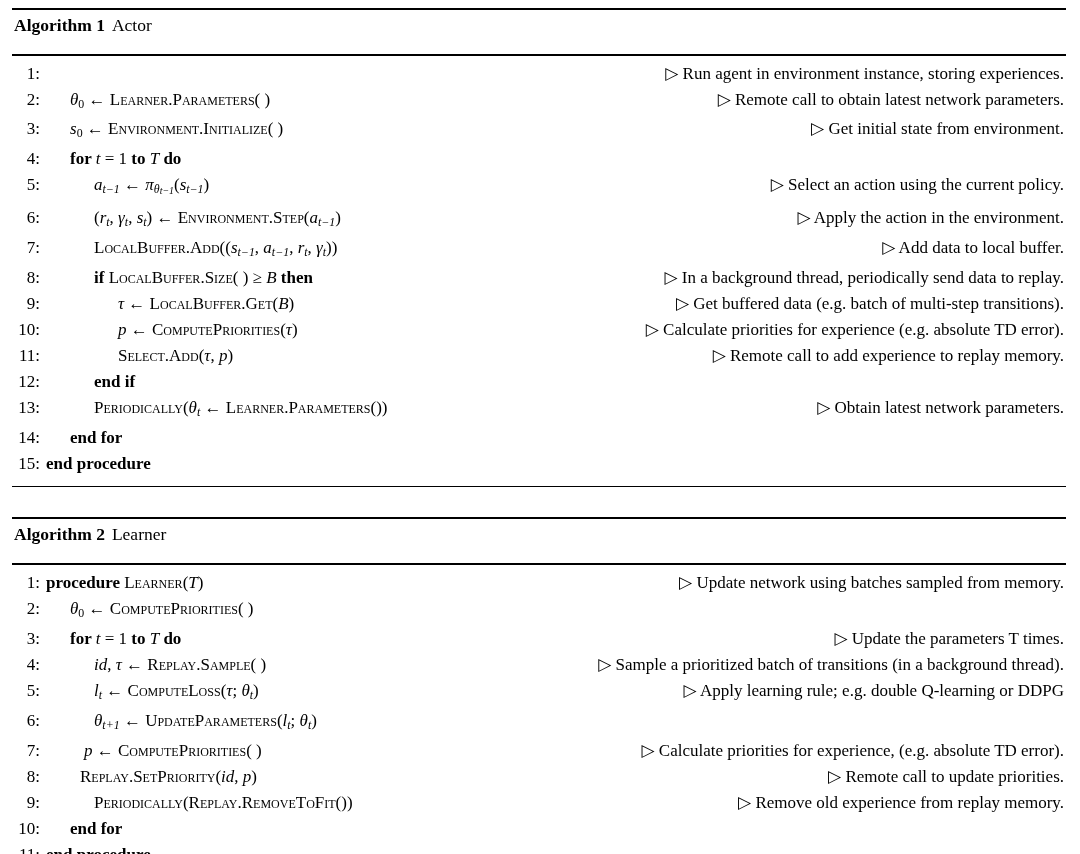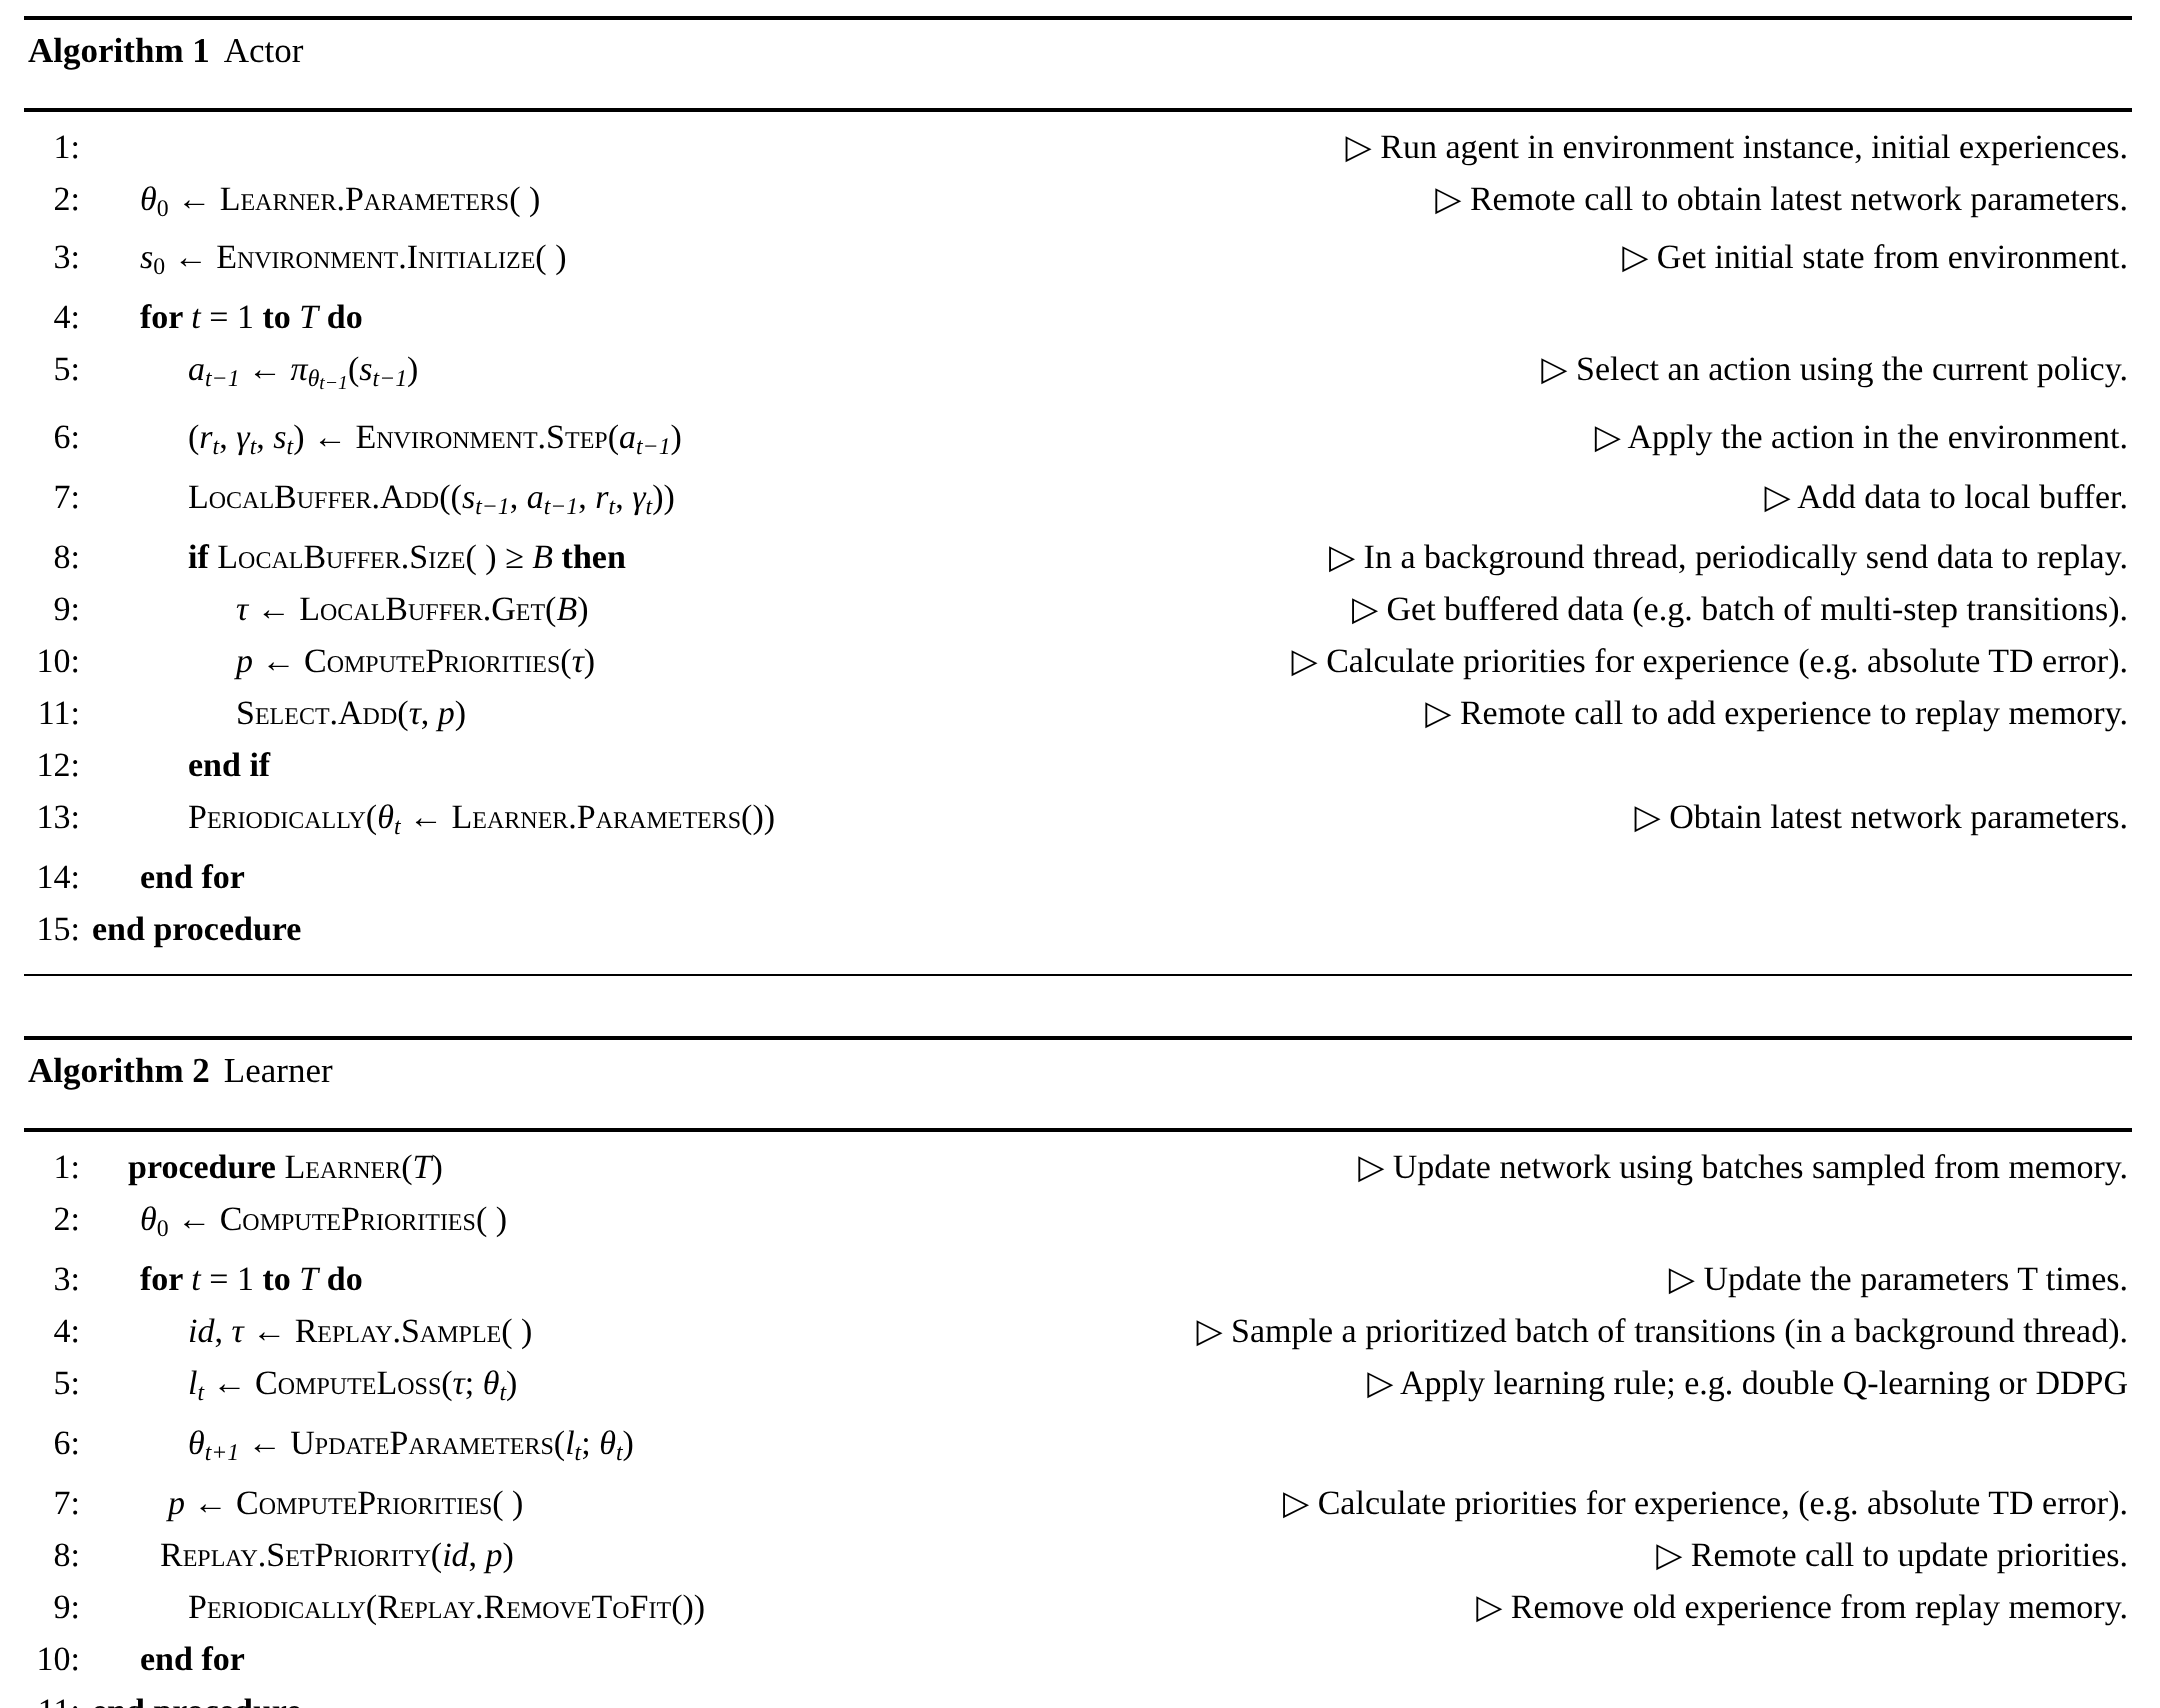--- a/index.html
+++ b/index.html
@@ -42,21 +42,21 @@
 
 <div class="page">
 
   <section class="algorithm">
     <div class="rule thick"></div>
     <div class="alg-header">
       <span class="alg-label">Algorithm 1</span><span class="alg-title">Actor</span>
     </div>
     <div class="rule mid"></div>
     <div class="lines">
-        <div class="line"><span class="num">1:</span><span class="comment">▷ Run agent in environment instance, initial experiences.</span></div>
+        <div class="line"><span class="num">1:</span><span class="comment">▷ Run agent in environment instance, storing experiences.</span></div>
         <div class="line"><span class="num">2:</span><span class="code" style="margin-left: 30px;"><span class="it">θ</span><span class="rm s1">0</span><span class="rm"> ← </span><span class="sc">Learner.Parameters( )</span></span><span class="comment">▷ Remote call to obtain latest network parameters.</span></div>
         <div class="line"><span class="num">3:</span><span class="code" style="margin-left: 30px;"><span class="it">s</span><span class="rm s1">0</span><span class="rm"> ← </span><span class="sc">Environment.Initialize( )</span></span><span class="comment">▷ Get initial state from environment.</span></div>
         <div class="line"><span class="num">4:</span><span class="code" style="margin-left: 30px;"><span class="kw">for </span><span class="it">t</span><span class="rm"> = 1 </span><span class="kw">to </span><span class="it">T</span><span class="kw"> do</span></span></div>
         <div class="line"><span class="num">5:</span><span class="code" style="margin-left: 54px;"><span class="it">a</span><span class="it s1">t−1</span><span class="rm"> ← </span><span class="it">π</span><span class="it s1">θ</span><span class="it s2">t−1</span><span class="rm">(</span><span class="it">s</span><span class="it s1">t−1</span><span class="rm">)</span></span><span class="comment">▷ Select an action using the current policy.</span></div>
         <div class="line"><span class="num">6:</span><span class="code" style="margin-left: 54px;"><span class="rm">(</span><span class="it">r</span><span class="it s1">t</span><span class="rm">, </span><span class="it">γ</span><span class="it s1">t</span><span class="rm">, </span><span class="it">s</span><span class="it s1">t</span><span class="rm">) ← </span><span class="sc">Environment.Step</span><span class="rm">(</span><span class="it">a</span><span class="it s1">t−1</span><span class="rm">)</span></span><span class="comment">▷ Apply the action in the environment.</span></div>
         <div class="line"><span class="num">7:</span><span class="code" style="margin-left: 54px;"><span class="sc">LocalBuffer.Add</span><span class="rm">((</span><span class="it">s</span><span class="it s1">t−1</span><span class="rm">, </span><span class="it">a</span><span class="it s1">t−1</span><span class="rm">, </span><span class="it">r</span><span class="it s1">t</span><span class="rm">, </span><span class="it">γ</span><span class="it s1">t</span><span class="rm">))</span></span><span class="comment">▷ Add data to local buffer.</span></div>
         <div class="line"><span class="num">8:</span><span class="code" style="margin-left: 54px;"><span class="kw">if </span><span class="sc">LocalBuffer.Size( )</span><span class="rm"> ≥ </span><span class="it">B</span><span class="kw"> then</span></span><span class="comment">▷ In a background thread, periodically send data to replay.</span></div>
         <div class="line"><span class="num">9:</span><span class="code" style="margin-left: 78px; text-align: right;"><span class="it">τ</span><span class="rm"> ← </span><span class="sc">LocalBuffer.Get</span><span class="rm">(</span><span class="it">B</span><span class="rm">)</span></span><span class="comment">▷ Get buffered data (e.g. batch of multi-step transitions).</span></div>
         <div class="line"><span class="num">10:</span><span class="code" style="margin-left: 78px;"><span class="it">p</span><span class="rm"> ← </span><span class="sc">ComputePriorities</span><span class="rm">(</span><span class="it">τ</span><span class="rm">)</span></span><span class="comment">▷ Calculate priorities for experience (e.g. absolute TD error).</span></div>
         <div class="line"><span class="num">11:</span><span class="code" style="margin-left: 78px;"><span class="sc">Select.Add</span><span class="rm">(</span><span class="it">τ</span><span class="rm">, </span><span class="it">p</span><span class="rm">)</span></span><span class="comment">▷ Remote call to add experience to replay memory.</span></div>
@@ -68,21 +68,21 @@
     <div class="rule bottom"></div>
   </section>
 
   <section class="algorithm">
     <div class="rule thick"></div>
     <div class="alg-header">
       <span class="alg-label">Algorithm 2</span><span class="alg-title">Learner</span>
     </div>
     <div class="rule mid"></div>
     <div class="lines">
-        <div class="line"><span class="num">1:</span><span class="code" style="margin-left: 24px;"><span class="kw">procedure </span><span class="sc">Learner</span><span class="rm">(</span><span class="it">T</span><span class="rm">)</span></span><span class="comment">▷ Update network using batches sampled from memory.</span></div>
+        <div class="line"><span class="num">1:</span><span class="code" style="margin-left: 6px;"><span class="kw">procedure </span><span class="sc">Learner</span><span class="rm">(</span><span class="it">T</span><span class="rm">)</span></span><span class="comment">▷ Update network using batches sampled from memory.</span></div>
         <div class="line"><span class="num">2:</span><span class="code" style="margin-left: 30px;"><span class="it">θ</span><span class="rm s1">0</span><span class="rm"> ← </span><span class="sc">ComputePriorities( )</span></span></div>
         <div class="line"><span class="num">3:</span><span class="code" style="margin-left: 30px;"><span class="kw">for </span><span class="it">t</span><span class="rm"> = 1 </span><span class="kw">to </span><span class="it">T</span><span class="kw"> do</span></span><span class="comment">▷ Update the parameters T times.</span></div>
         <div class="line"><span class="num">4:</span><span class="code" style="margin-left: 54px;"><span class="it">id</span><span class="rm">, </span><span class="it">τ</span><span class="rm"> ← </span><span class="sc">Replay.Sample( )</span></span><span class="comment">▷ Sample a prioritized batch of transitions (in a background thread).</span></div>
         <div class="line"><span class="num">5:</span><span class="code" style="margin-left: 54px;"><span class="it">l</span><span class="it s1">t</span><span class="rm"> ← </span><span class="sc">ComputeLoss</span><span class="rm">(</span><span class="it">τ</span><span class="rm">; </span><span class="it">θ</span><span class="it s1">t</span><span class="rm">)</span></span><span class="comment">▷ Apply learning rule; e.g. double Q-learning or DDPG</span></div>
         <div class="line"><span class="num">6:</span><span class="code" style="margin-left: 54px;"><span class="it">θ</span><span class="it s1">t+1</span><span class="rm"> ← </span><span class="sc">UpdateParameters</span><span class="rm">(</span><span class="it">l</span><span class="it s1">t</span><span class="rm">; </span><span class="it">θ</span><span class="it s1">t</span><span class="rm">)</span></span></div>
         <div class="line"><span class="num">7:</span><span class="code" style="margin-left: 44px; font-family: Liberation Serif, serif;"><span class="it">p</span><span class="rm"> ← </span><span class="sc">ComputePriorities( )</span></span><span class="comment">▷ Calculate priorities for experience, (e.g. absolute TD error).</span></div>
         <div class="line"><span class="num">8:</span><span class="code" style="margin-left: 40px;"><span class="sc">Replay.SetPriority</span><span class="rm">(</span><span class="it">id</span><span class="rm">, </span><span class="it">p</span><span class="rm">)</span></span><span class="comment">▷ Remote call to update priorities.</span></div>
         <div class="line"><span class="num">9:</span><span class="code" style="margin-left: 54px;"><span class="sc">Periodically</span><span class="rm">(</span><span class="sc">Replay.RemoveToFit</span><span class="rm">())</span></span><span class="comment">▷ Remove old experience from replay memory.</span></div>
         <div class="line"><span class="num">10:</span><span class="code" style="margin-left: 30px;"><span class="kw">end for</span></span></div>
         <div class="line"><span class="num">11:</span><span class="code" style="margin-left: 6px;"><span class="kw">end procedure</span></span></div>

